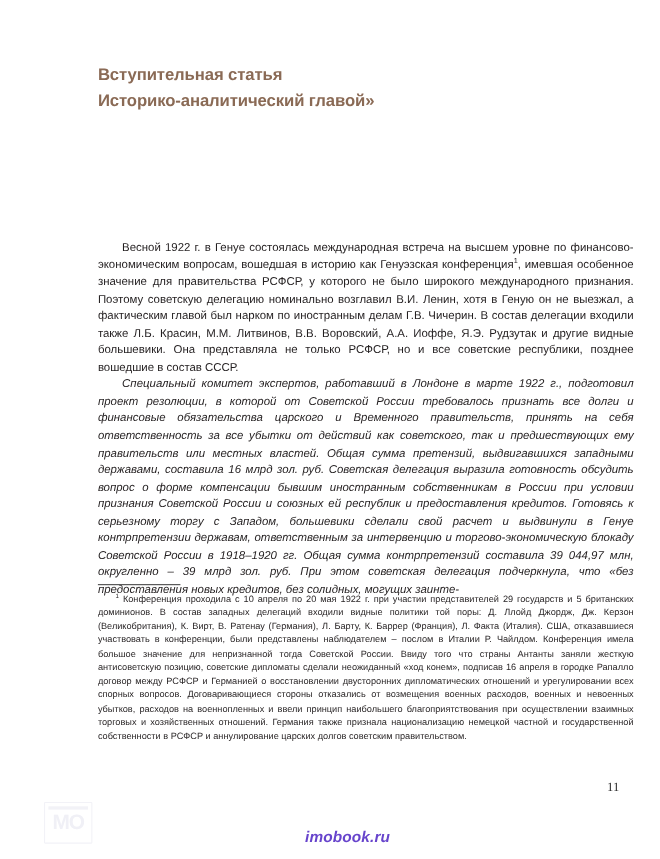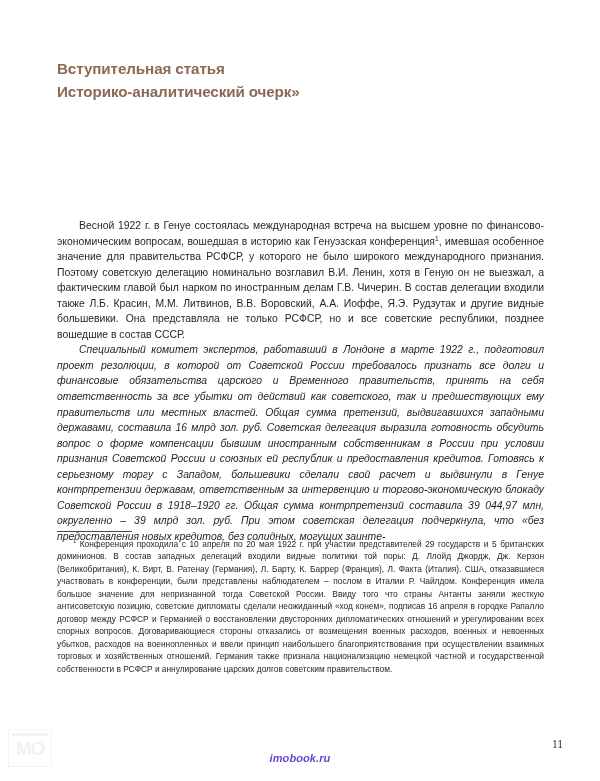--- a/index.html
+++ b/index.html
@@ -13,20 +13,21 @@
     position: relative;
     overflow: hidden;
     font-family: "Liberation Sans", sans-serif;
     -webkit-font-smoothing: antialiased;
   }
 
   .page {
     position: absolute;
     inset: 0;
     background: #ffffff;
+    margin-left: 32px;
   }
 
   
   .heading {
     position: absolute;
     left: 57px;
     top: 58px;
     width: 470px;
     color: #8a6a55;
     font-weight: bold;
@@ -88,35 +89,35 @@
   sup.fn-num {
     font-size: 5.6px;
     vertical-align: super;
     line-height: 0;
   }
 
   
   .page-number {
     position: absolute;
     right: 37px;
-    top: 738px;
+    top: 710px;
     font-size: 11.5px;
     color: #2b2b2b;
     font-family: "Liberation Serif", serif;
   }
 
   
   .watermark-site {
     position: absolute;
     left: 0;
     right: 0;
     top: 752px;
     text-align: center;
     color: #5b35c8;
-    font-size: 11px;
+    font-size: 14px;
     font-style: italic;
     font-weight: bold;
     letter-spacing: 0.1px;
     opacity: 0.92;
   }
   .watermark-logo {
     position: absolute;
     left: 8px;
     top: 729px;
     width: 44px;
@@ -140,21 +141,21 @@
     letter-spacing: -1px;
   }
 </style>
 </head>
 <body>
 
 <div class="page">
 
   <div class="heading">
     <span class="heading-line">Вступительная статья</span>
-    <span class="heading-line">Историко-аналитический очерк»</span>
+    <span class="heading-line">Историко-аналитический главой»</span>
   </div>
 
   <div class="body-block">
     <p class="para"><span>Весной 1922 г. в Генуе состоялась международная встреча на высшем уровне по финансово-экономическим вопросам, вошедшая в историю как Генуэзская конференция</span><sup class="fn-ref">1</sup><span>, имевшая особенное значение для правительства РСФСР, у которого не было широкого международного признания. Поэтому советскую делегацию номинально возглавил В.И. Ленин, хотя в Геную он не выезжал, а фактическим главой был нарком по иностранным делам Г.В. Чичерин. В состав делегации входили также Л.Б. Красин, М.М. Литвинов, В.В. Воровский, А.А. Иоффе, Я.Э. Рудзутак и другие видные большевики. Она представляла не только РСФСР, но и все советские республики, позднее вошедшие в состав СССР.</span></p>
     <p class="para">Специальный комитет экспертов, работавший в Лондоне в марте 1922 г., подготовил проект резолюции, в которой от Советской России требовалось признать все долги и финансовые обязательства царского и Временного правительств, принять на себя ответственность за все убытки от действий как советского, так и предшествующих ему правительств или местных властей. Общая сумма претензий, выдвигавшихся западными державами, составила 16 млрд зол. руб. Советская делегация выразила готовность обсудить вопрос о форме компенсации бывшим иностранным собственникам в России при условии признания Советской России и союзных ей республик и предоставления кредитов. Готовясь к серьезному торгу с Западом, большевики сделали свой расчет и выдвинули в Генуе контрпретензии державам, ответственным за интервенцию и торгово-экономическую блокаду Советской России в 1918–1920 гг. Общая сумма контрпретензий составила 39 044,97 млн, округленно – 39 млрд зол. руб. При этом советская делегация подчеркнула, что «без предоставления новых кредитов, без солидных, могущих заинте-</p>
   </div>
 
   <div class="footnote-wrap">
     <div class="footnote-rule"></div>
     <p class="footnote-text"><sup class="fn-num">1</sup><span> Конференция проходила с 10 апреля по 20 мая 1922 г. при участии представителей 29 государств и 5 британских доминионов. В состав западных делегаций входили видные политики той поры: Д. Ллойд Джордж, Дж. Керзон (Великобритания), К. Вирт, В. Ратенау (Германия), Л. Барту, К. Баррер (Франция), Л. Факта (Италия). США, отказавшиеся участвовать в конференции, были представлены наблюдателем – послом в Италии Р. Чайлдом. Конференция имела большое значение для непризнанной тогда Советской России. Ввиду того что страны Антанты заняли жесткую антисоветскую позицию, советские дипломаты сделали неожиданный «ход конем», подписав 16 апреля в городке Рапалло договор между РСФСР и Германией о восстановлении двусторонних дипломатических отношений и урегулировании всех спорных вопросов. Договаривающиеся стороны отказались от возмещения военных расходов, военных и невоенных убытков, расходов на военнопленных и ввели принцип наибольшего благоприятствования при осуществлении взаимных торговых и хозяйственных отношений. Германия также признала национализацию немецкой частной и государственной собственности в РСФСР и аннулирование царских долгов советским правительством.</span></p>

